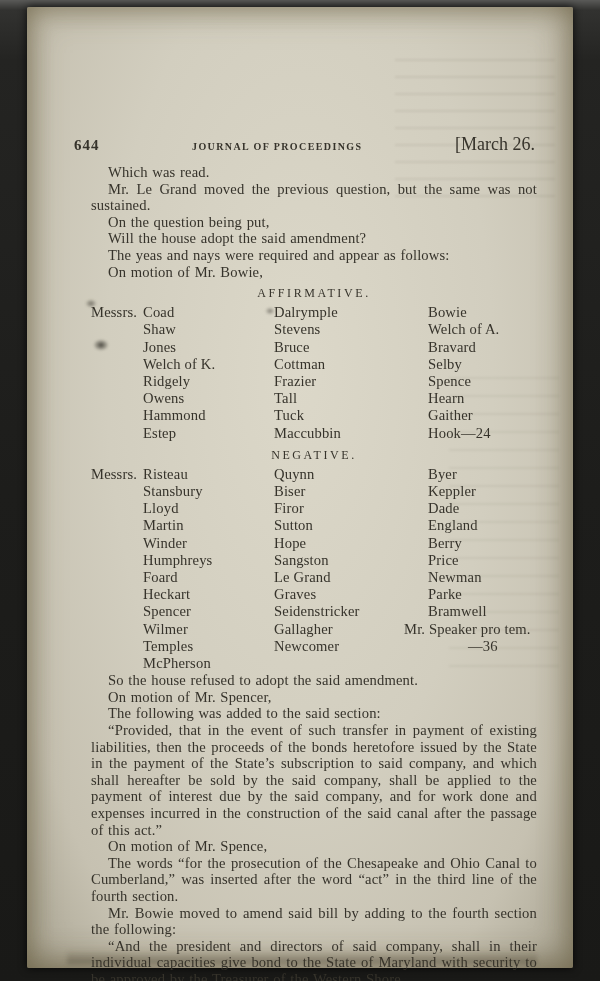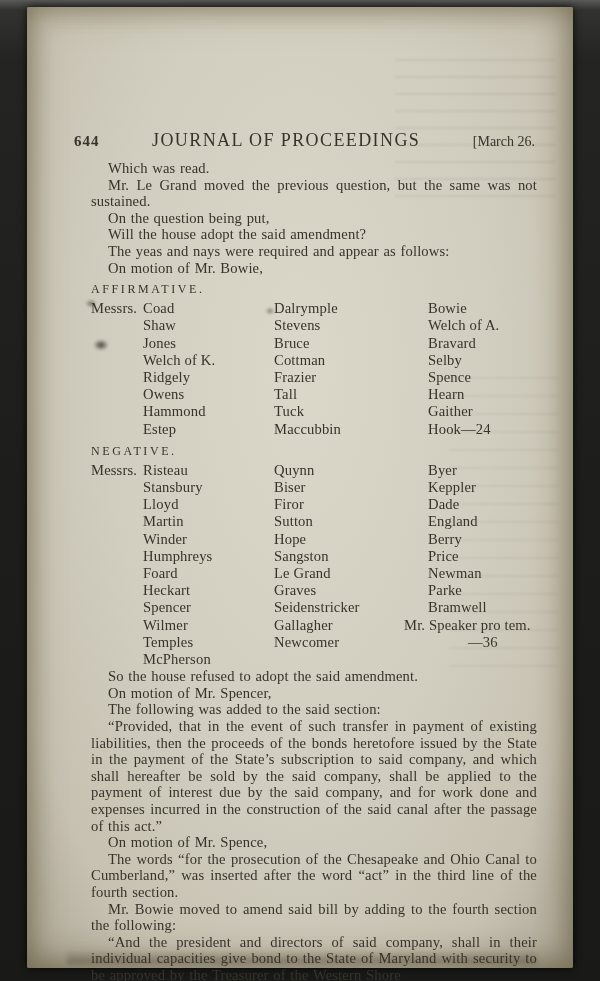--- a/index.html
+++ b/index.html
@@ -35,34 +35,34 @@
     filter: blur(1.3px); }
   .ghost-bottom { left:40px; bottom:4px; width:470px; height:14px;
     background: linear-gradient(0deg, rgba(60,54,40,.35), rgba(0,0,0,0)); filter: blur(2px); }
 
   .page-header {
     margin: 84px 0 0 0; padding: 0 38px 0 47px;
     display:flex; align-items:baseline; justify-content:space-between;
     font-size:14.5px;
   }
   .page-number { font-weight:bold; letter-spacing:1px; font-size:15px;margin-top:32px; }
-  .running-title { flex:1; text-align:center; font-weight:normal; letter-spacing:1.4px; font-size:18px; }
-  .page-date { font-size:14px;margin-top:43px; }
+  .running-title { flex:1; text-align:center; font-weight:bold; letter-spacing:1.4px; font-size:10px; }
+  .page-date { font-size:18px;margin-top:43px; }
 
   .content { padding: 9px 36px 0 64px; }
 
   .para {
     margin:0; text-indent:17px; text-align:justify;
     font-size:14.6px; line-height:16.6px;
     letter-spacing:.15px; word-spacing:.8px;
     color:#36332b;
   }
 
   .vote-heading {
-    margin:6px 0 3px 0; font-weight:normal;
+    margin:6px 0 3px 0; text-align:center; font-weight:normal;
     font-size:12px; letter-spacing:2.6px; color:#36332b;
   }
   .vote-table { margin:0; }
   .vote-row {
     display:grid; grid-template-columns:52px 131px 154px 1fr;
     font-size:14.6px; line-height:17.2px; letter-spacing:.15px;
   }
   .prefix { white-space:nowrap; }
   .vote-name { white-space:nowrap; }
   .vote-name.tally { padding-left:40px; }

